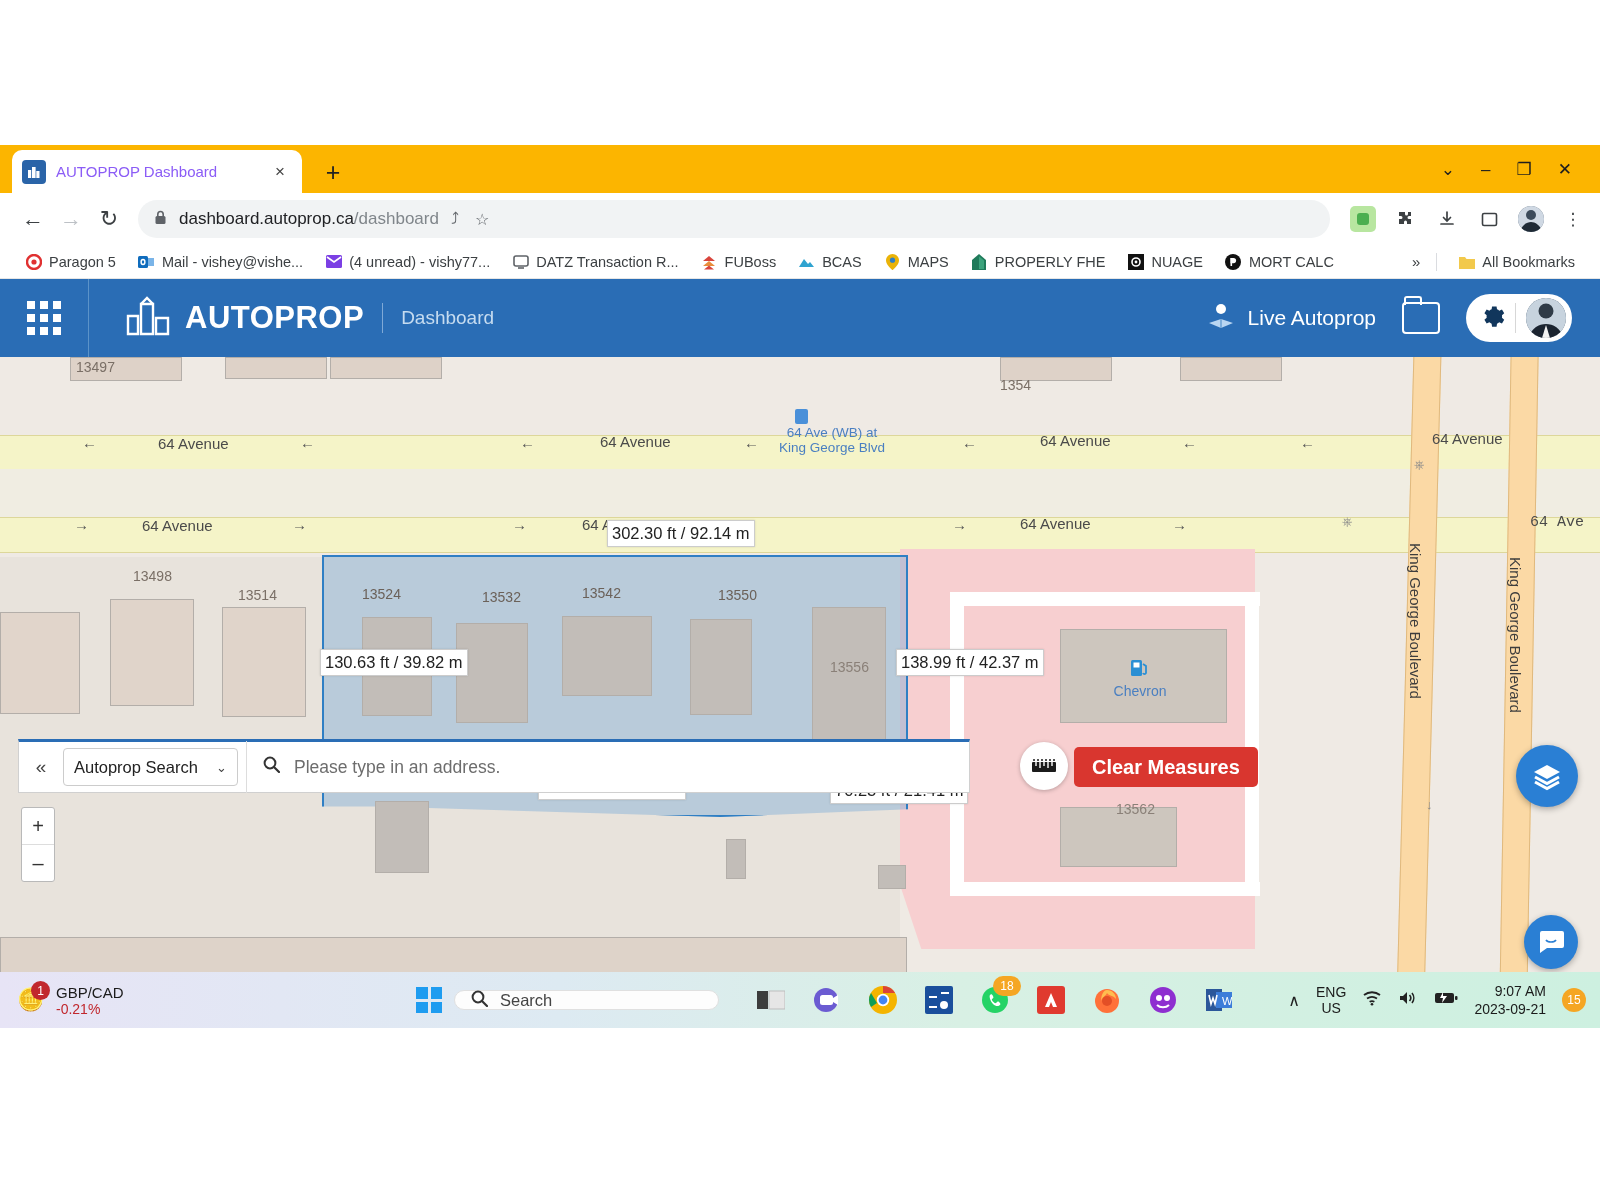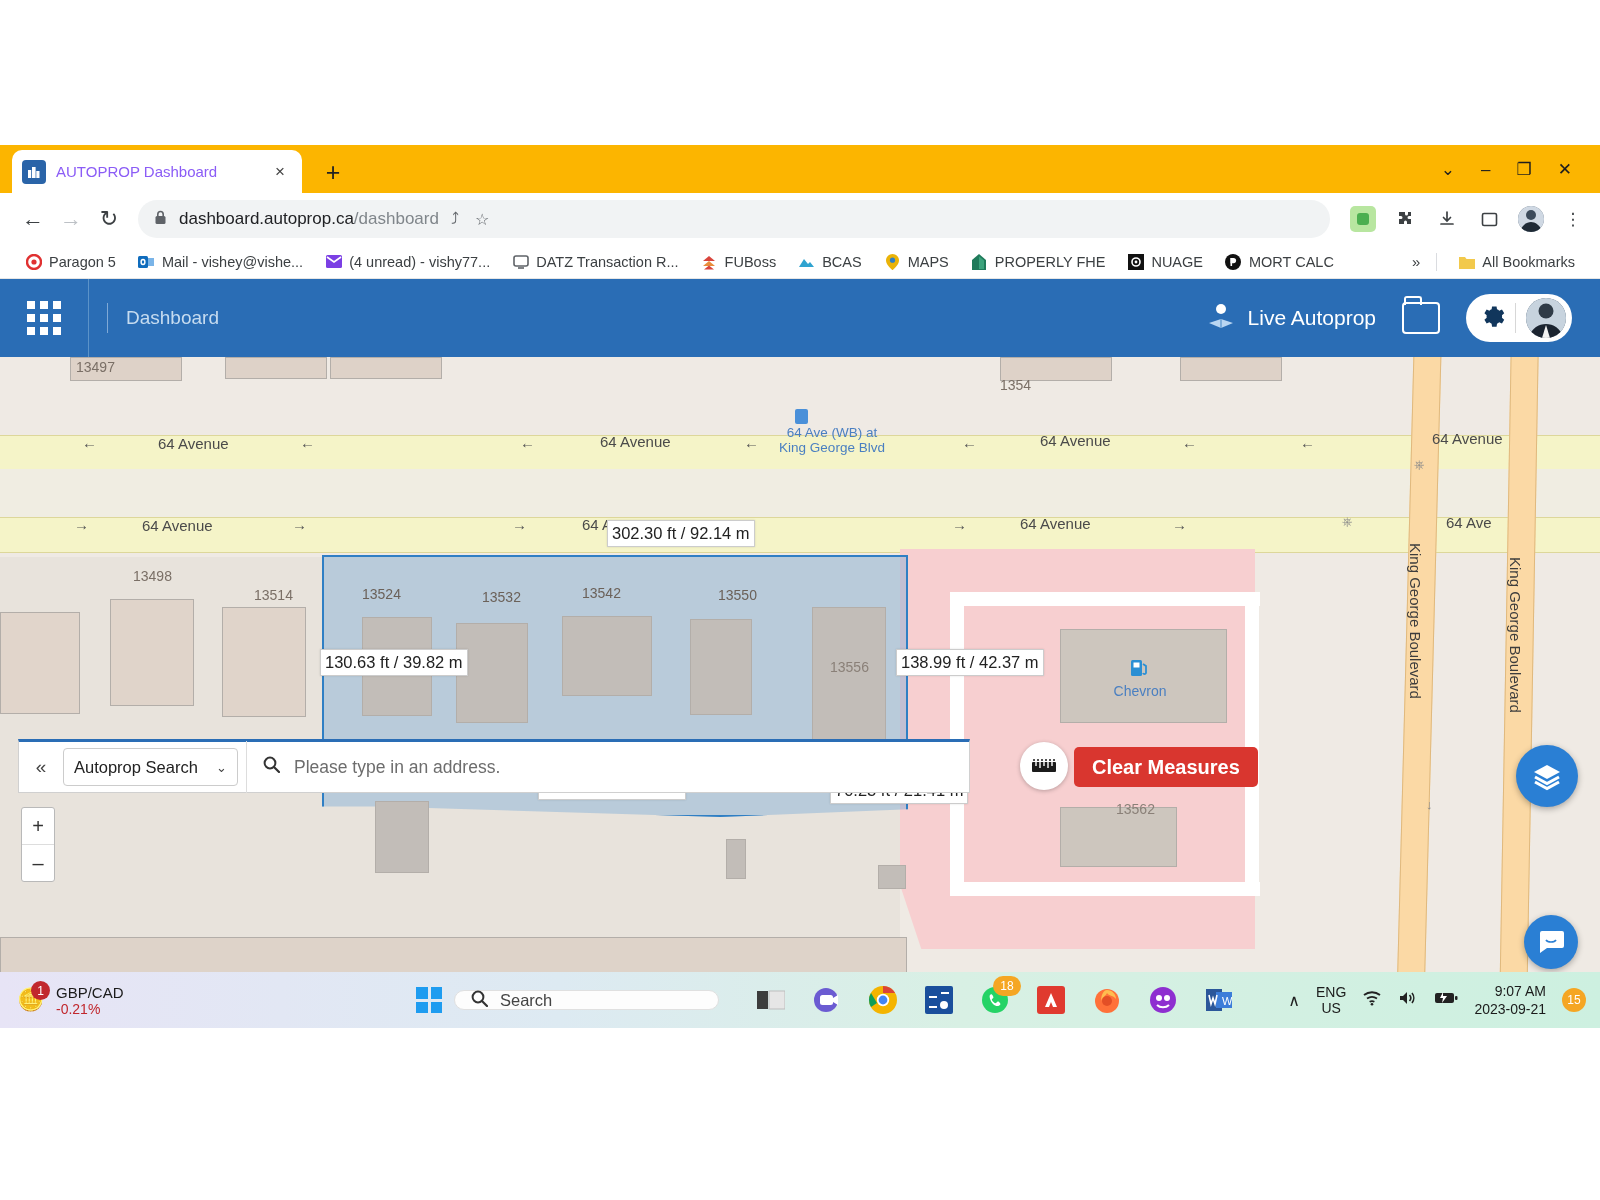--- a/index.html
+++ b/index.html
@@ -336,20 +336,31 @@
             <i></i>
             <i></i>
             <i></i>
             <i></i>
             <i></i>
             <i></i>
             <i></i>
             <i></i>
           </div>
         <div class="bar-divider"></div>
+        <div class="brand">
+          <span>
+            <svg width="46" height="40" viewBox="0 0 46 40">
+                <path d="M3 20h10v18H3z" fill="none" stroke="#fff" stroke-width="2.4"></path>
+                <path d="M16 8h12v30H16z" fill="none" stroke="#fff" stroke-width="2.4"></path>
+                <path d="M31 22h12v16H31z" fill="none" stroke="#fff" stroke-width="2.4"></path>
+                <path d="M16 8l6-6 6 6" fill="none" stroke="#fff" stroke-width="2.4"></path>
+              </svg>
+          </span>
+          <span class="brand-name">AUTOPROP</span>
+        </div>
         <span class="brand-sep"></span>
         <span class="brand-sub">Dashboard</span>
         <div class="appbar-right">
           <div class="live-train">
             <span>
               <svg width="30" height="30" viewBox="0 0 30 30">
                   <circle cx="15" cy="8" r="5" fill="#fff"></circle>
                   <path d="M3 22l12-4 12 4-12 5z" fill="#b9d6f2"></path>
                   <path d="M15 18v9" stroke="#6fa4d6" stroke-width="1.6"></path>
                 </svg>
@@ -416,21 +427,21 @@
           <div class="bldg" style="left:562px;top:259px;width:88px;height:78px;"></div>
           <div class="bldg" style="left:690px;top:262px;width:60px;height:94px;"></div>
           <div class="bldg" style="left:812px;top:250px;width:72px;height:160px;"></div>
 
           <div class="bldg" style="left:375px;top:444px;width:52px;height:70px;"></div>
           <div class="bldg" style="left:726px;top:482px;width:18px;height:38px;"></div>
           <div class="bldg" style="left:878px;top:508px;width:26px;height:22px;"></div>
 
           <div class="rd-label" style="left:76px;top:2px;color:#7a6f66;font-size:14px;">13497</div>
           <div class="rd-label" style="left:133px;top:211px;color:#7a6f66;font-size:14px;">13498</div>
-          <div class="rd-label" style="left:254px;top:230px;color:#7a6f66;font-size:14px;">13514</div>
+          <div class="rd-label" style="left:238px;top:230px;color:#7a6f66;font-size:14px;">13514</div>
           <div class="rd-label" style="left:362px;top:229px;color:#6b6159;font-size:14px;">13524</div>
           <div class="rd-label" style="left:482px;top:232px;color:#6b6159;font-size:14px;">13532</div>
           <div class="rd-label" style="left:582px;top:228px;color:#6b6159;font-size:14px;">13542</div>
           <div class="rd-label" style="left:718px;top:230px;color:#6b6159;font-size:14px;">13550</div>
           <div class="rd-label" style="left:830px;top:302px;color:#8a8078;font-size:14px;">13556</div>
           <div class="rd-label" style="left:1116px;top:444px;color:#8a8078;font-size:14px;">13562</div>
           <div class="rd-label" style="left:1000px;top:20px;color:#7a6f66;font-size:14px;">1354</div>
 
           <div class="rd-label" style="left:158px;top:78px;">64 Avenue</div>
           <div class="rd-label" style="left:600px;top:76px;">64 Avenue</div>
@@ -440,21 +451,21 @@
           <div class="arrow" style="left:300px;top:77px;">←</div>
           <div class="arrow" style="left:520px;top:77px;">←</div>
           <div class="arrow" style="left:744px;top:77px;">←</div>
           <div class="arrow" style="left:962px;top:77px;">←</div>
           <div class="arrow" style="left:1182px;top:77px;">←</div>
           <div class="arrow" style="left:1300px;top:77px;">←</div>
 
           <div class="rd-label" style="left:142px;top:160px;">64 Avenue</div>
           <div class="rd-label" style="left:582px;top:159px;">64 Avenue</div>
           <div class="rd-label" style="left:1020px;top:158px;">64 Avenue</div>
-          <div class="rd-label" style="left:1446px;top:157px;">64 Ave</div>
+          <div class="rd-label" style="left:1530px;top:157px;font-family:Liberation Mono, monospace;">64 Ave</div>
           <div class="arrow" style="left:74px;top:159px;">→</div>
           <div class="arrow" style="left:292px;top:159px;">→</div>
           <div class="arrow" style="left:512px;top:159px;">→</div>
           <div class="arrow" style="left:734px;top:159px;">→</div>
           <div class="arrow" style="left:952px;top:159px;">→</div>
           <div class="arrow" style="left:1172px;top:159px;">→</div>
 
           <div class="bus-ic" style="left:795px;top:52px;"></div>
           <div class="bus-lbl" style="left:772px;top:68px;width:120px;">64 Ave (WB) at King George Blvd</div>
 

